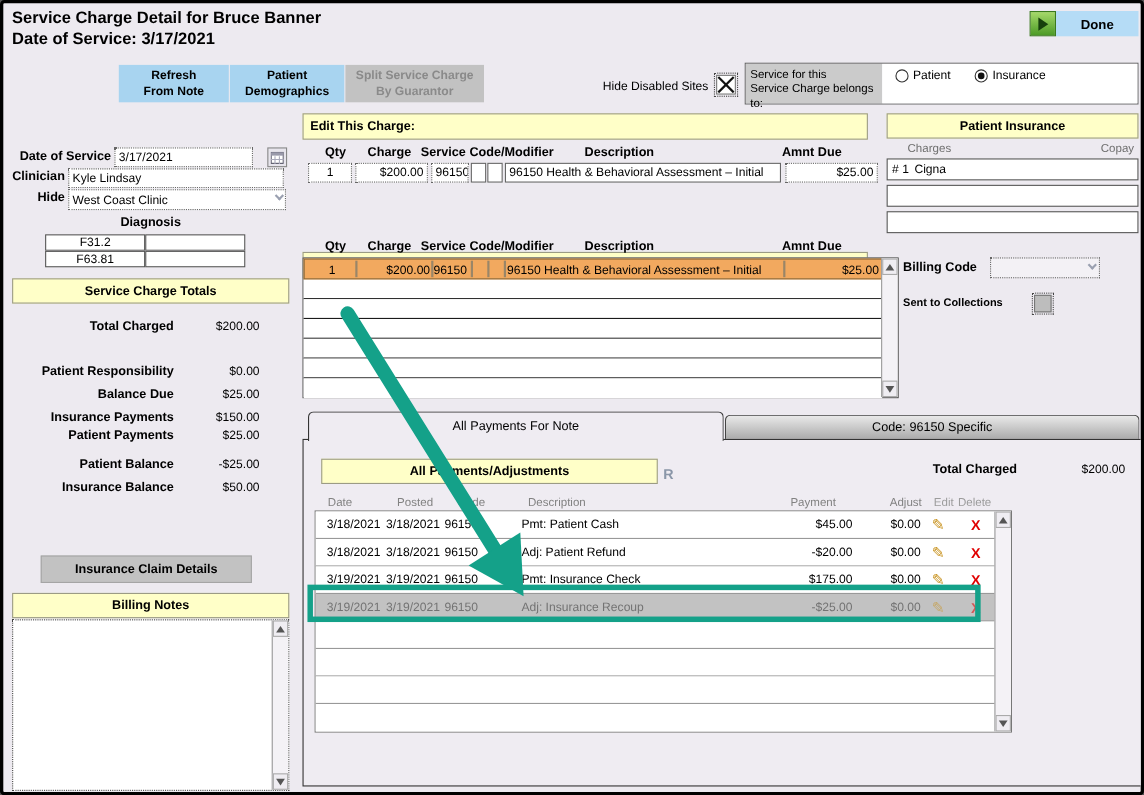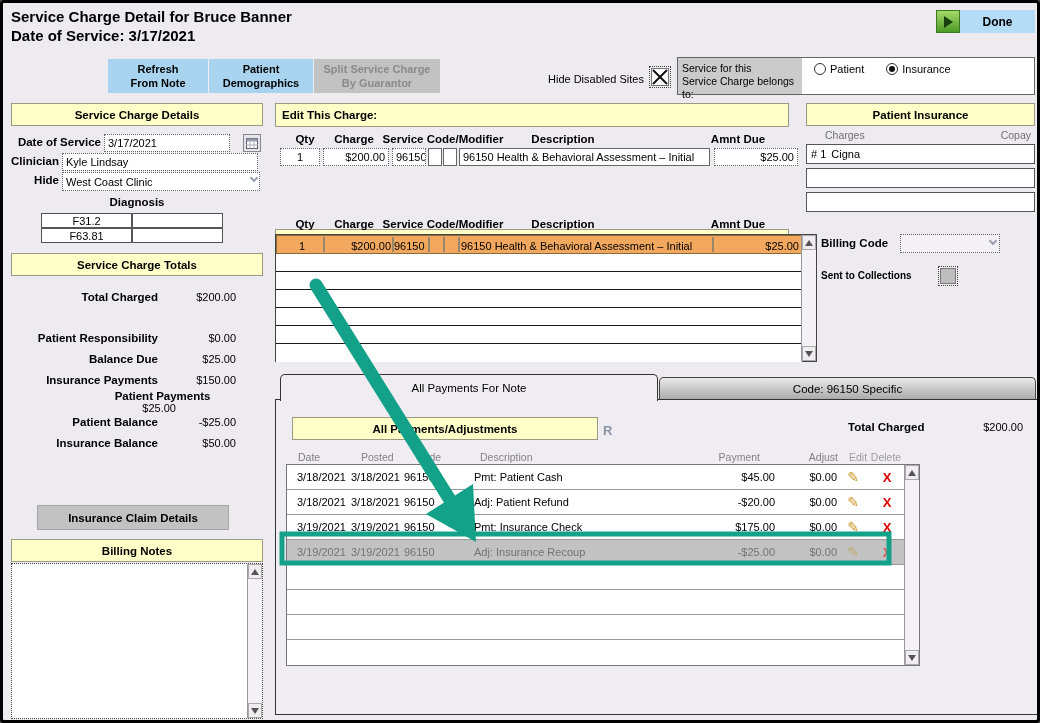--- a/index.html
+++ b/index.html
@@ -121,21 +121,20 @@
         <span class="radio"></span>
         <span>Patient</span>
       </label>
       <label style="display:flex; align-items:center; gap:4px;">
         <span class="radio sel"></span>
         <span style="font-weight:normal;">Insurance</span>
       </label>
     </div>
   </div>
 
-  <div class="abs yellow-hdr" style="left:8px; top:100px; width:252px; height:23px;">Service Charge Details</div>
 
   <div class="abs lbl-r" style="left:0px; top:133px; width:98px;">Date of Service</div>
   <div class="abs field" style="left:101px; top:131px; width:126px; height:18px;">3/17/2021</div>
   <div class="abs" style="left:240px; top:131px; width:18px; height:18px; background:#E7E5EC; border:1px solid #888; display:flex; align-items:center; justify-content:center;">
     <svg width="12" height="11">
         <rect x="0.5" y="0.5" width="11" height="10" fill="#fff" stroke="#556"></rect>
         <rect x="0.5" y="0.5" width="11" height="3" fill="#99a"></rect>
         <line x1="4" y1="4" x2="4" y2="11" stroke="#aab"></line>
         <line x1="8" y1="4" x2="8" y2="11" stroke="#aab"></line>
         <line x1="0" y1="7" x2="12" y2="7" stroke="#aab"></line>
@@ -173,21 +172,21 @@
       <span style="width:78px; text-align:right;">$0.00</span>
     </div>
     <div style="display:flex; height:21px; align-items:center;">
       <span class="lbl-r" style="width:147px;">Balance Due</span>
       <span style="width:78px; text-align:right;">$25.00</span>
     </div>
     <div style="display:flex; height:21px; align-items:center;">
       <span class="lbl-r" style="width:147px;">Insurance Payments</span>
       <span style="width:78px; text-align:right;">$150.00</span>
     </div>
-    <div style="display:flex; height:21px; align-items:center;flex-direction:column;">
+    <div style="display:flex; height:21px; ">
       <span class="lbl-r" style="width:147px;">Patient Payments</span>
       <span style="width:78px; text-align:right;">$25.00</span>
     </div>
     <div style="display:flex; height:21px; align-items:center;">
       <span class="lbl-r" style="width:147px;">Patient Balance</span>
       <span style="width:78px; text-align:right;">-$25.00</span>
     </div>
     <div style="display:flex; height:21px; align-items:center;">
       <span class="lbl-r" style="width:147px;">Insurance Balance</span>
       <span style="width:78px; text-align:right;">$50.00</span>

